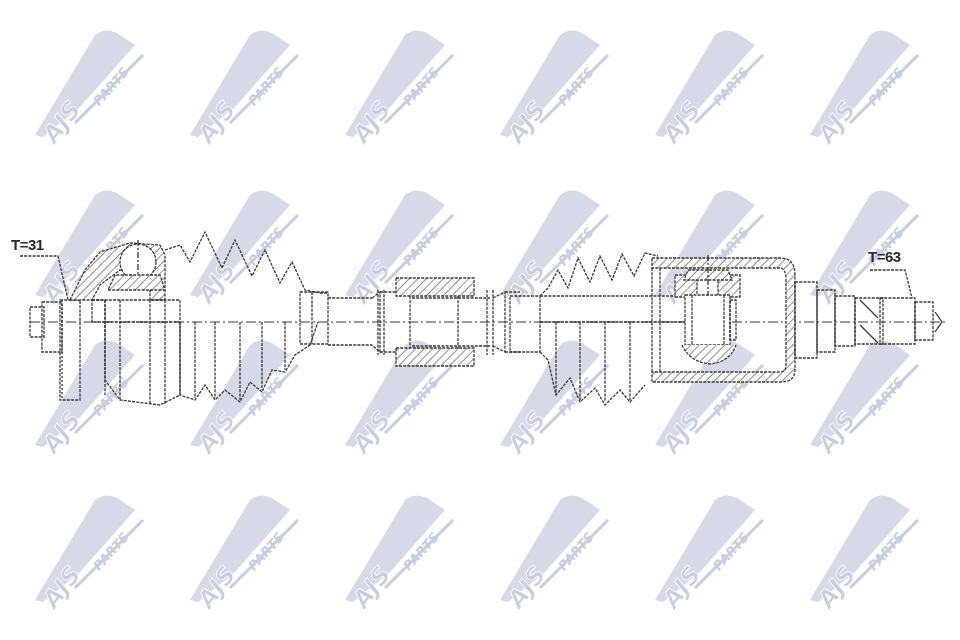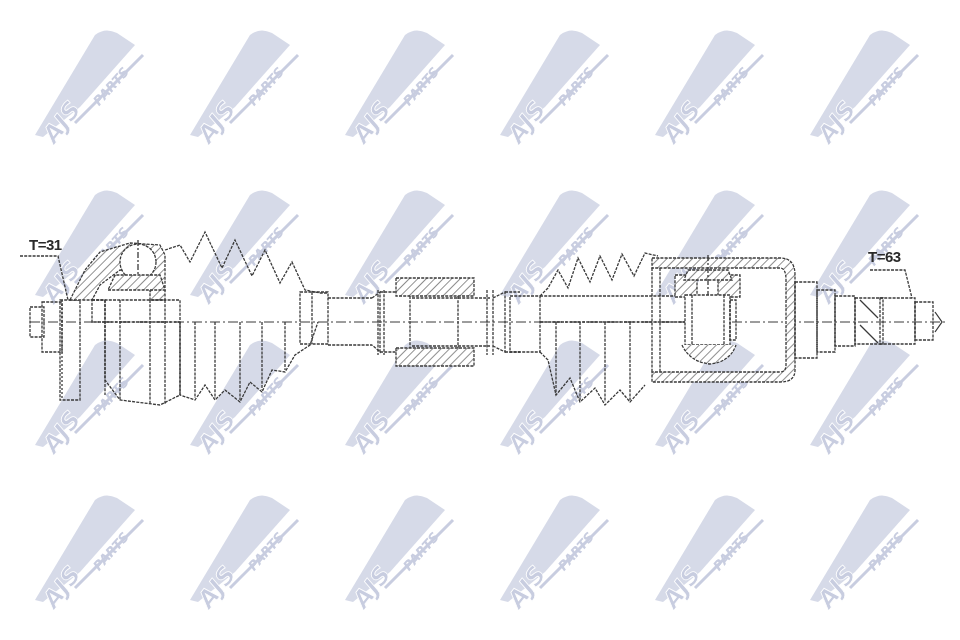--- a/index.html
+++ b/index.html
@@ -1,21 +1,21 @@
 <!DOCTYPE html>
 <html><head>
   <meta charset="utf-8">
   <style>
     html, body { margin: 0; padding: 0; background: #ffffff; }
     body { width: 960px; height: 640px; position: relative; overflow: hidden; font-family: "Liberation Sans", sans-serif; }
     #canvas { position: absolute; left: 0; top: 0; width: 960px; height: 640px; }
     .wm { position: absolute; width: 130px; height: 120px; }
     .wm-text { font-family: "DejaVu Sans", sans-serif; font-weight: bold; font-style: italic; fill: #c8cde0; }
     .label { position: absolute; font-family: "Liberation Sans", sans-serif; font-size: 15px; font-weight: bold; color: #2a2a2a; letter-spacing: -0.5px; }
-    #label-left { left: 29px; top: 236px; }
+    #label-left { left: 11px; top: 236px; }
     #label-right { left: 868px; top: 248px; }
   </style>
 </head>
 <body>
 
 <div id="watermarks">
     <div class="wm" style="left: 25px; top: 25px;"><svg width="130" height="120" viewBox="0 0 130 120" xmlns="http://www.w3.org/2000/svg">
         <path d="M10 110 L70 10 Q80 2 92 8 L110 20 L55 82 L18 112 Z" fill="#c8cde0" opacity="0.75"></path>
         <text class="wm-text" x="10" y="100" font-size="24" transform="rotate(-52 40 90)" fill="#c8cde0" stroke="#fff" stroke-width="0.8">AJS</text>
         <text class="wm-text" x="60" y="70" font-size="13" transform="rotate(-48 80 60)" fill="#c8cde0">PARTS</text>

